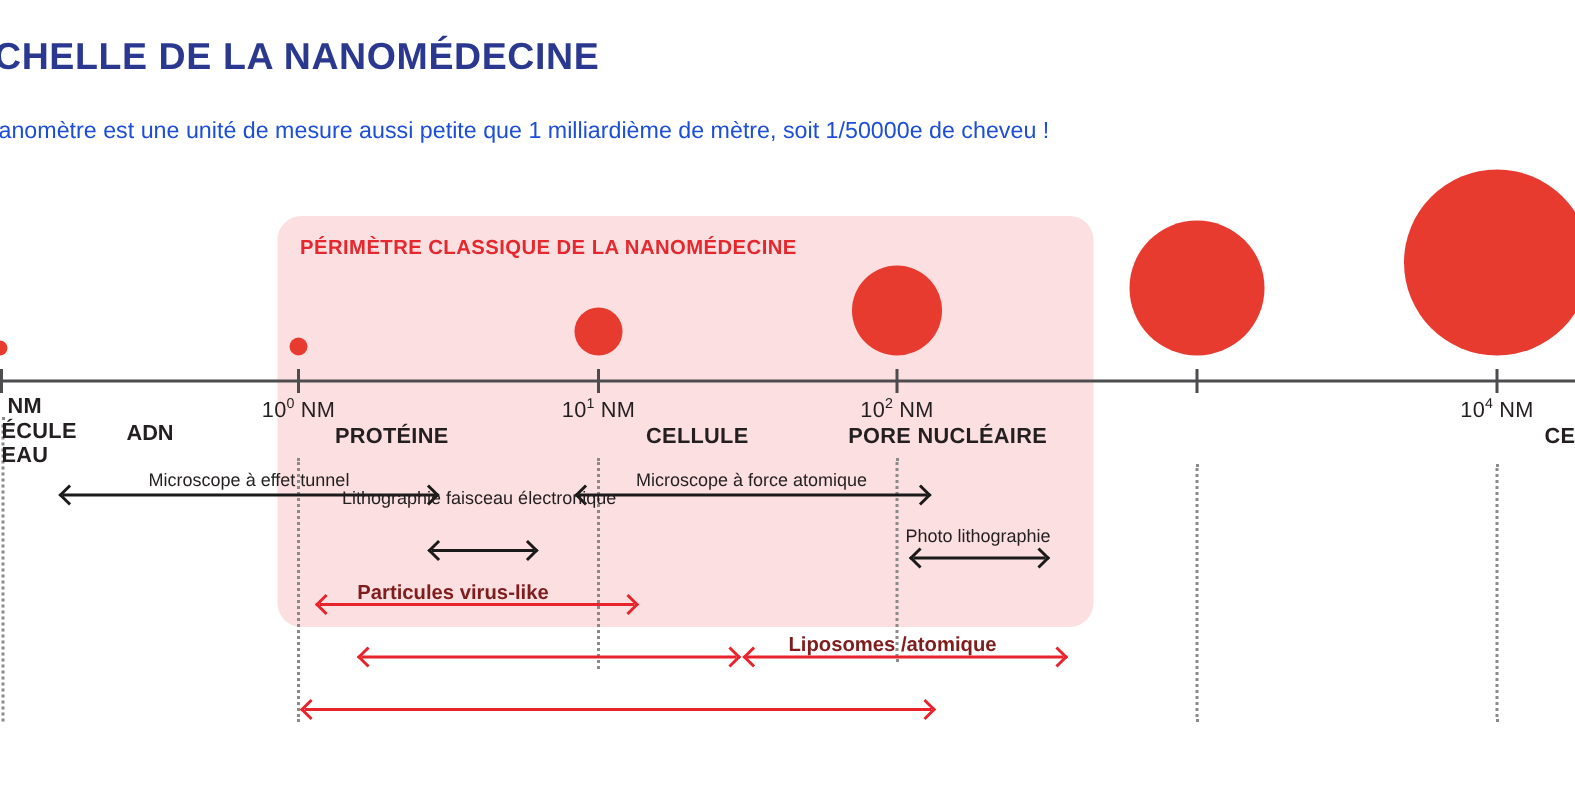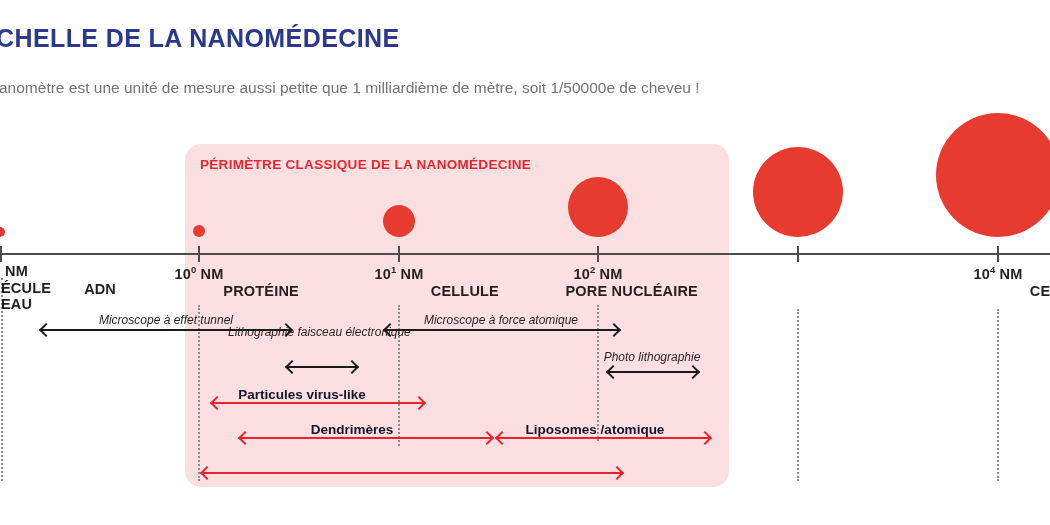--- a/index.html
+++ b/index.html
@@ -7,61 +7,61 @@
     position:relative; width:1050px; height:525px; overflow:hidden;
     background:#ffffff; font-family:"Liberation Sans", sans-serif;
   }
   
   .title {
     position:absolute; left:-4px; top:24px; margin:0;
     font-size:25px; font-weight:bold; letter-spacing:0.4px; color:#2b3890;
     white-space:nowrap;
   }
   .subtitle {
-    position:absolute; left:-1px; top:79px; font-size:15.5px; color:#737373;
+    position:absolute; left:-1px; top:79px; font-size:15.5px; color:#1d4ed8;
     white-space:nowrap;
   }
   
   .perimeter {
-    position:absolute; left:185px; top:144px; width:544px; height:343px;
+    position:absolute; left:185px; top:144px; width:544px; height:274px;
     background:#fcdfe0; border-radius:16px;
   }
   .perimeter-label {
     position:absolute; left:15px; top:13px;
     font-size:13.5px; font-weight:bold; letter-spacing:0.3px; color:#e4282d;
     white-space:nowrap;
   }
   
   .axis { position:absolute; left:0; top:253px; width:1050px; height:2px; background:#4d4d4f; }
   .tick { position:absolute; top:246px; width:2px; height:16px; background:#4d4d4f; }
   
   .dot { position:absolute; border-radius:50%; background:#e83b30; }
   
   .dash { position:absolute; width:0; border-left:2px dotted #8a8a8a; }
   
   .marker { position:absolute; width:200px; text-align:center; color:#231f20; }
-  .marker .nm  { font-size:14.5px; font-weight:bold; letter-spacing:0.2px; }
+  .marker .nm  { font-size:14.5px; font-weight:normal; letter-spacing:0.2px; }
   .marker .nm sup { font-size:9.5px; }
   .marker .nm .unit { margin-left:4px; }
   .marker .name { font-size:14.5px; font-weight:bold; letter-spacing:0.2px; margin-top:1px;text-align:right; }
   .left-partial {
     position:absolute; left:1px; top:263px; color:#231f20;
     font-size:14.5px; font-weight:bold; line-height:16.5px; letter-spacing:0.2px;
   }
   .left-partial .l1 { padding-left:4px; }
   .adn {
     position:absolute; left:60px; top:281px; width:80px; text-align:center;
     font-size:14.5px; font-weight:bold; color:#231f20;
   }
   
   .ann-label {
     position:absolute; text-align:center; white-space:nowrap;
   }
-  .ann-label.instrument { font-size:12px; font-style:italic; color:#231f20; }
-  .ann-label.nano { font-size:13.5px; font-weight:bold; color:#0f172a; }
+  .ann-label.instrument { font-size:12px; color:#231f20; }
+  .ann-label.nano { font-size:13.5px; font-weight:bold; color:#7f1d1d; }
   
   .dbl-arrow { position:absolute; height:2px; background:currentColor; }
   .dbl-arrow::before, .dbl-arrow::after {
     content:''; position:absolute; width:8px; height:8px; top:-3.6px;
     border-left:2.4px solid currentColor; border-bottom:2.4px solid currentColor;
   }
   .dbl-arrow::before { left:-1px; transform:rotate(45deg); }
   .dbl-arrow::after  { right:-1px; transform:rotate(-135deg); }
   .dbl-arrow.black { color:#1a1a1a; }
   .dbl-arrow.red   { color:#e8232b; }
@@ -132,21 +132,20 @@
 
   <div class="ann-label instrument" style="left:228px; top:325px; width:172px;">Lithographie faisceau électronique</div>
   <div class="dbl-arrow black" style="left:288px; top:366px; width:68px;"></div>
 
   <div class="ann-label instrument" style="left:602px; top:350px; width:100px;">Photo lithographie</div>
   <div class="dbl-arrow black" style="left:609px; top:371px; width:88px;"></div>
 
   <div class="ann-label nano" style="left:212px; top:387px; width:180px;">Particules virus-like</div>
   <div class="dbl-arrow red" style="left:213px; top:402px; width:210px;"></div>
 
-  <div class="ann-label nano" style="left:262px; top:422px; width:180px;">Dendrimères</div>
   <div class="dbl-arrow red" style="left:241px; top:437px; width:250px;"></div>
 
   <div class="ann-label nano" style="left:505px; top:422px; width:180px;">Liposomes /atomique</div>
   <div class="dbl-arrow red" style="left:498px; top:437px; width:211px;"></div>
 
   <div class="dbl-arrow red" style="left:203px; top:472px; width:418px;"></div>
 
 </div>
 
 </body></html>

